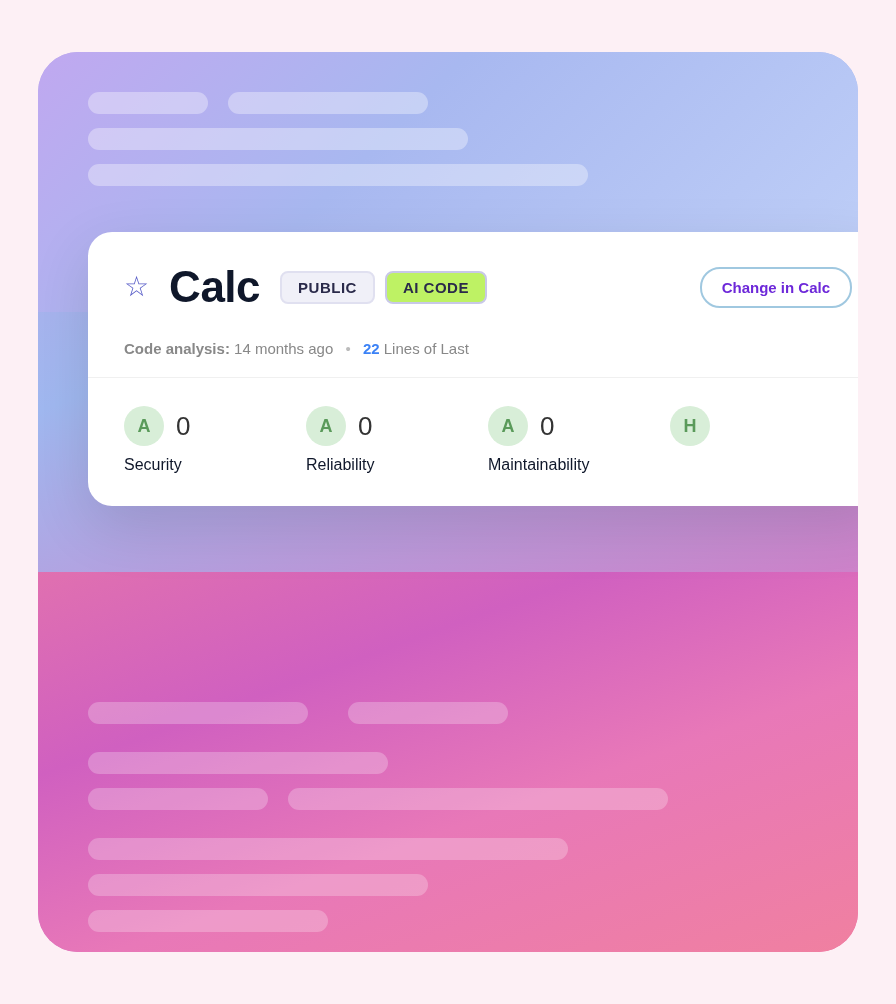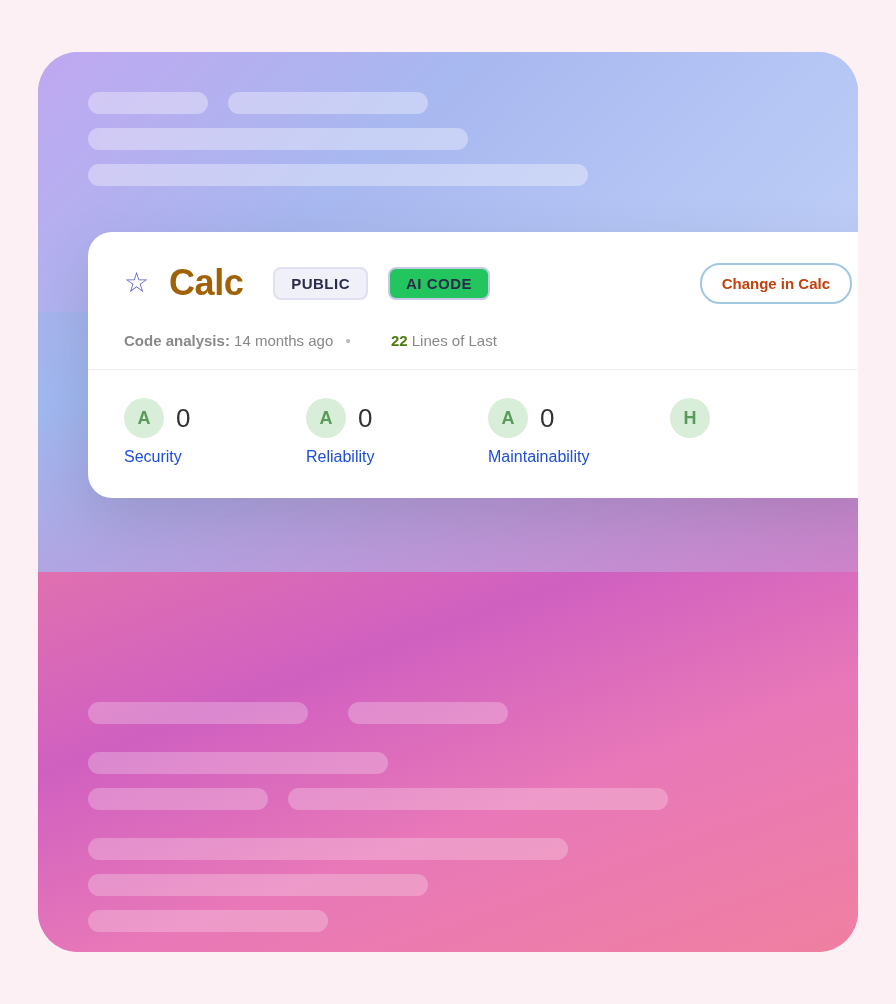--- a/index.html
+++ b/index.html
@@ -66,77 +66,77 @@
       gap: 20px;
     }
 
     .star-icon {
       color: #5a5fc8;
       font-size: 28px;
       line-height: 1;
     }
 
     .calc-title {
-      font-size: 36px;
+      font-size: 44px;
       font-weight: 700;
-      color: #a16207;
+      color: #0f172a;
       letter-spacing: -0.5px;
     }
 
     .badges {
       display: flex;
-      gap: 20px;
-      margin-left: 10px;
+      gap: 10px;
+      margin-left: 0;
       align-items: flex-end;
     }
 
     .badge {
       padding: 6px 16px;
       border-radius: 8px;
       font-size: 15px;
       font-weight: 700;
       letter-spacing: 0.5px;
     }
 
     .badge-public {
       background: #f0f0f8;
       color: #2a2a4a;
       border: 2px solid #e0e0f0;
     }
 
     .badge-ai-code {
-      background: #22c55e;
+      background: #bef264;
       color: #2a2a4a;
       border: 2px solid #c8c8e8;
     }
 
     .change-btn {
       margin-left: auto;
       padding: 10px 20px;
       border-radius: 20px;
       border: 2px solid #a0c8e0;
       background: transparent;
-      color: #c2410c;
+      color: #6d28d9;
       font-size: 15px;
       font-weight: 600;
       cursor: pointer;
       white-space: nowrap;
     }
 
     .card-meta {
       padding: 0 36px 20px;
       font-size: 15px;
       color: #888;
       border-bottom: 1px solid #f0f0f0;
     }
 
     .card-meta .label { font-weight: 600; color: #888; }
     .card-meta .time { color: #888; }
     .card-meta .dot { margin: 0 8px; color: #bbb; }
-    .card-meta .lines { font-weight: 700; color: #4d7c0f; margin-left: 28px; }
+    .card-meta .lines { font-weight: 700; color: #3b82f6; }
 
     .card-metrics {
       display: flex;
       padding: 28px 36px 32px;
       gap: 0;
     }
 
     .metric {
       display: flex;
       flex-direction: column;
@@ -165,21 +165,21 @@
     }
 
     .metric-value {
       font-size: 26px;
       font-weight: 400;
       color: #333;
     }
 
     .metric-label {
       font-size: 16px;
-      color: #1d4ed8;
+      color: #0f172a;
       font-weight: 400;
     }
 
     
     .bottom-section {
       position: absolute;
       bottom: 0;
       left: 0;
       right: 0;
       height: 380px;

